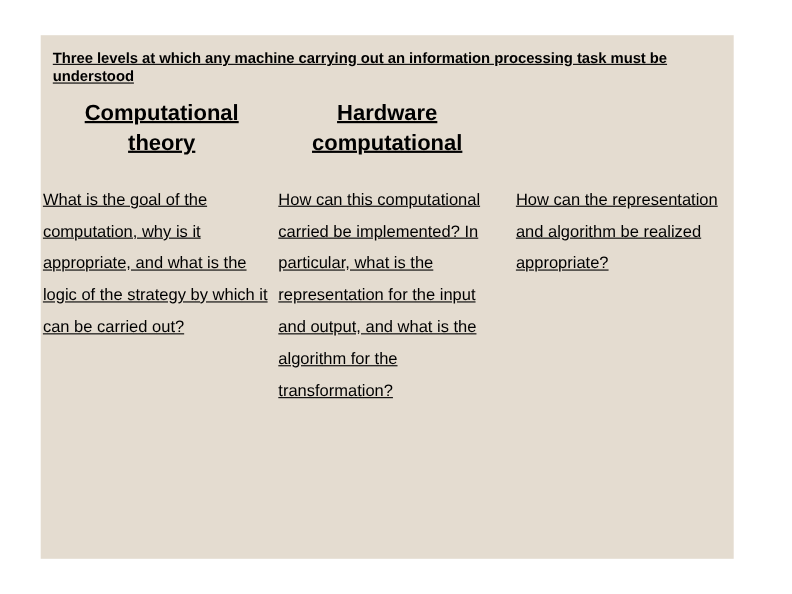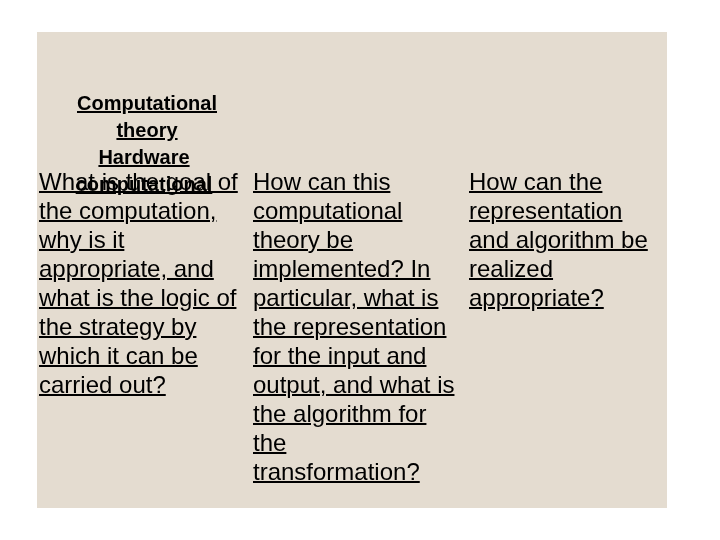--- a/index.html
+++ b/index.html
@@ -36,21 +36,21 @@
     text-underline-offset: 1px;
     letter-spacing: -0.05px;
   }
 
   #columns-header {
     position: absolute;
     left: 0px;
     top: 58px;
     width: 630px;
     display: flex;
-    flex-direction: column;
+    flex-direction: row;
   }
   .col-head {
     font-size: 20px;
     font-weight: bold;
     line-height: 27px;
     color: #000000;
     text-align: center;
     text-decoration: underline;
     text-underline-offset: 1px;
   }
@@ -61,42 +61,43 @@
   #columns-body {
     position: absolute;
     left: 0px;
     top: 135px;
     width: 630px;
     display: flex;
     flex-direction: row;
     align-items: flex-start;
   }
   .col-body {
-    font-size: 24px;
+    font-size: 15px;
     font-weight: normal;
     line-height: 29px;
     color: #000000;
     text-align: left;
     text-decoration: underline;
     text-underline-offset: 1px;
   }
   .col-body.b1 { width: 212px; padding-left: 2px; box-sizing: border-box; }
   .col-body.b2 { width: 208px; padding-left: 4px; box-sizing: border-box; }
   .col-body.b3 { width: 210px; padding-left: 12px; box-sizing: border-box; }
 </style>
 </head>
 <body>
 
 <div id="slide-panel">
 
+  <div id="slide-title">Three levels at which any machine carrying out an information processing task must be understood</div>
 
   <div id="columns-header">
     <div class="col-head c1">Computational theory</div>
     <div class="col-head c3">Hardware computational</div>
   </div>
 
   <div id="columns-body">
     <div class="col-body b1">What is the goal of the computation, why is it appropriate, and what is the logic of the strategy by which it can be carried out?</div>
-    <div class="col-body b2">How can this computational theory be implemented? In particular, what is the representation for the input and output, and what is the algorithm for the transformation?</div>
+    <div class="col-body b2">How can this computational carried be implemented? In particular, what is the representation for the input and output, and what is the algorithm for the transformation?</div>
     <div class="col-body b3">How can the representation and algorithm be realized appropriate?</div>
   </div>
 
 </div>
 
 </body></html>

